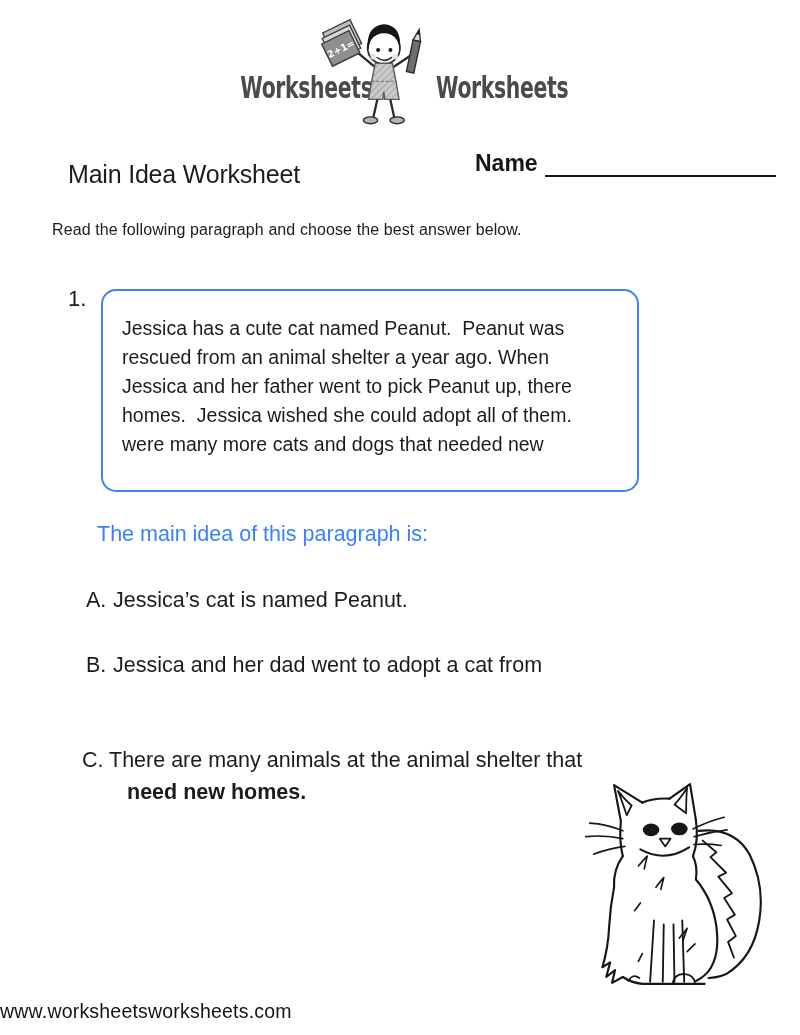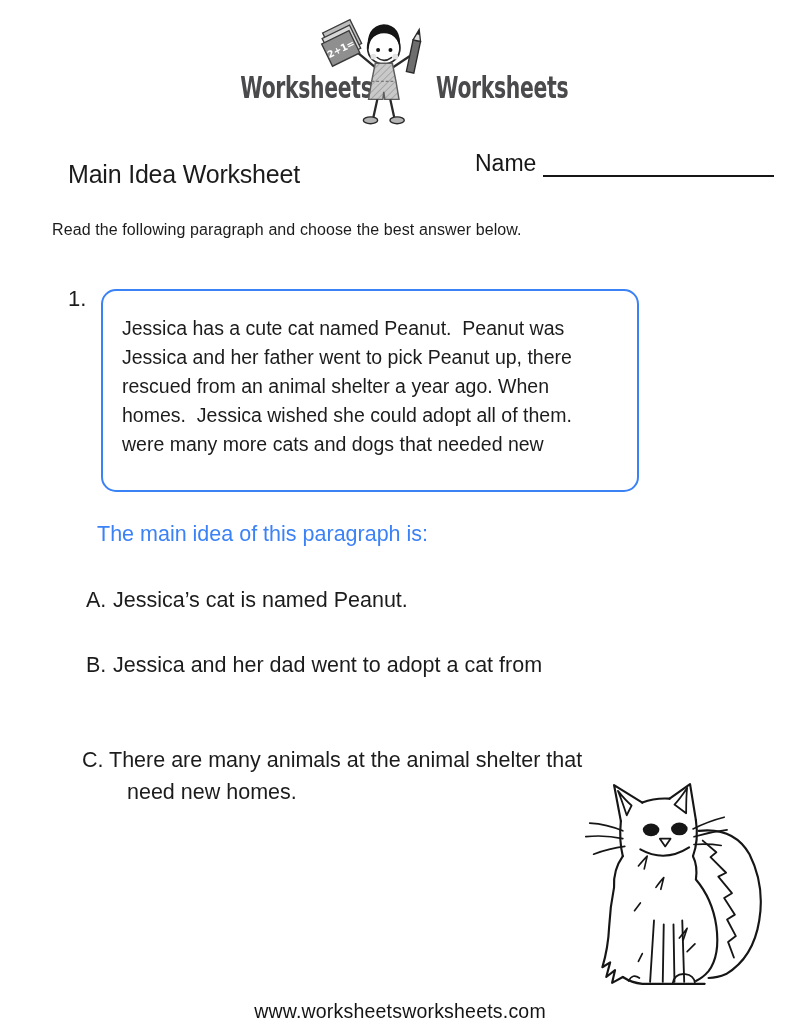--- a/index.html
+++ b/index.html
@@ -18,21 +18,21 @@
   .logo-word-left{right:428px;transform:scaleX(0.68);transform-origin:100% 50%;}
   .logo-word-right{left:436px;transform:scaleX(0.68);transform-origin:0 50%;}
   .mascot{position:absolute;left:314px;top:10px;}
 
   
   .page-title{
     position:absolute;left:68px;top:153px;
     font-size:25px;letter-spacing:-0.2px;color:#1c1c1c;margin-top:7px;
   }
   .name-row{position:absolute;left:475px;top:149px;display:flex;align-items:flex-end;}
-  .name-label{font-size:23px;line-height:27px;color:#161616;}
+  .name-label{font-size:23px;line-height:27px;color:#161616;font-weight:bold;}
   .name-line{
     display:inline-block;width:231px;height:26px;margin-left:7px;
     border-bottom:2px solid #161616;
   }
 
   
   .instruction{
     position:absolute;left:52px;top:221px;width:730px;
     font-size:16px;letter-spacing:0.1px;color:#1c1c1c;white-space:pre;
   }
@@ -47,28 +47,28 @@
   .passage-line{font-size:19.5px;line-height:29px;white-space:pre;color:#1c1c1c;}
 
   .prompt{position:absolute;left:97px;top:522px;font-size:21.5px;color:#3b82f6;white-space:pre;text-align:right;}
 
   .choice{position:absolute;display:flex;font-size:21.5px;line-height:32px;color:#1c1c1c;}
   .choice .letter{width:27px;flex-shrink:0;}
   .choice .line{white-space:pre;}
   .choice-a{left:86px;top:584px;}
   .choice-b{left:86px;top:649px;}
   .choice-c{left:82px;top:744px;}
-  .choice-c .line:nth-child(2){padding-left:18px;}
+  .choice-c .line:nth-child(2){padding-left:18px;font-weight:bold;}
 
   
   .cat{position:absolute;left:578px;top:772px;}
 
   
   .footer-url{
-    position:absolute;left:0;top:1000px;width:100%;text-align:center;
+    position:absolute;left:0;top:1000px;width:100%;text-align:left;
     font-size:19.5px;letter-spacing:0.2px;color:#141414;
   }
 </style>
 </head>
 <body>
 
 <div>
   <span class="logo-word logo-word-left">Worksheets</span>
   <span class="logo-word logo-word-right">Worksheets</span>
 
@@ -119,22 +119,22 @@
   <span class="name-label">Name</span>
   <span class="name-line"></span>
 </div>
 
 <div class="instruction">Read the following paragraph and choose the best answer below.</div>
 
 <div class="question-number">1.</div>
 
 <div class="passage-box">
   <div class="passage-line">Jessica has a cute cat named Peanut.  Peanut was</div>
+  <div class="passage-line">rescued from an animal shelter a year ago. When</div>
   <div class="passage-line">Jessica and her father went to pick Peanut up, there</div>
-  <div class="passage-line">rescued from an animal shelter a year ago. When</div>
   <div class="passage-line">homes.  Jessica wished she could adopt all of them.</div>
   <div class="passage-line">were many more cats and dogs that needed new</div>
 </div>
 
 <div class="prompt">The main idea of this paragraph is:</div>
 
 <div class="choice choice-a">
   <span class="letter">A.</span>
   <div>
     <div class="line">Jessica’s cat is named Peanut.</div>

